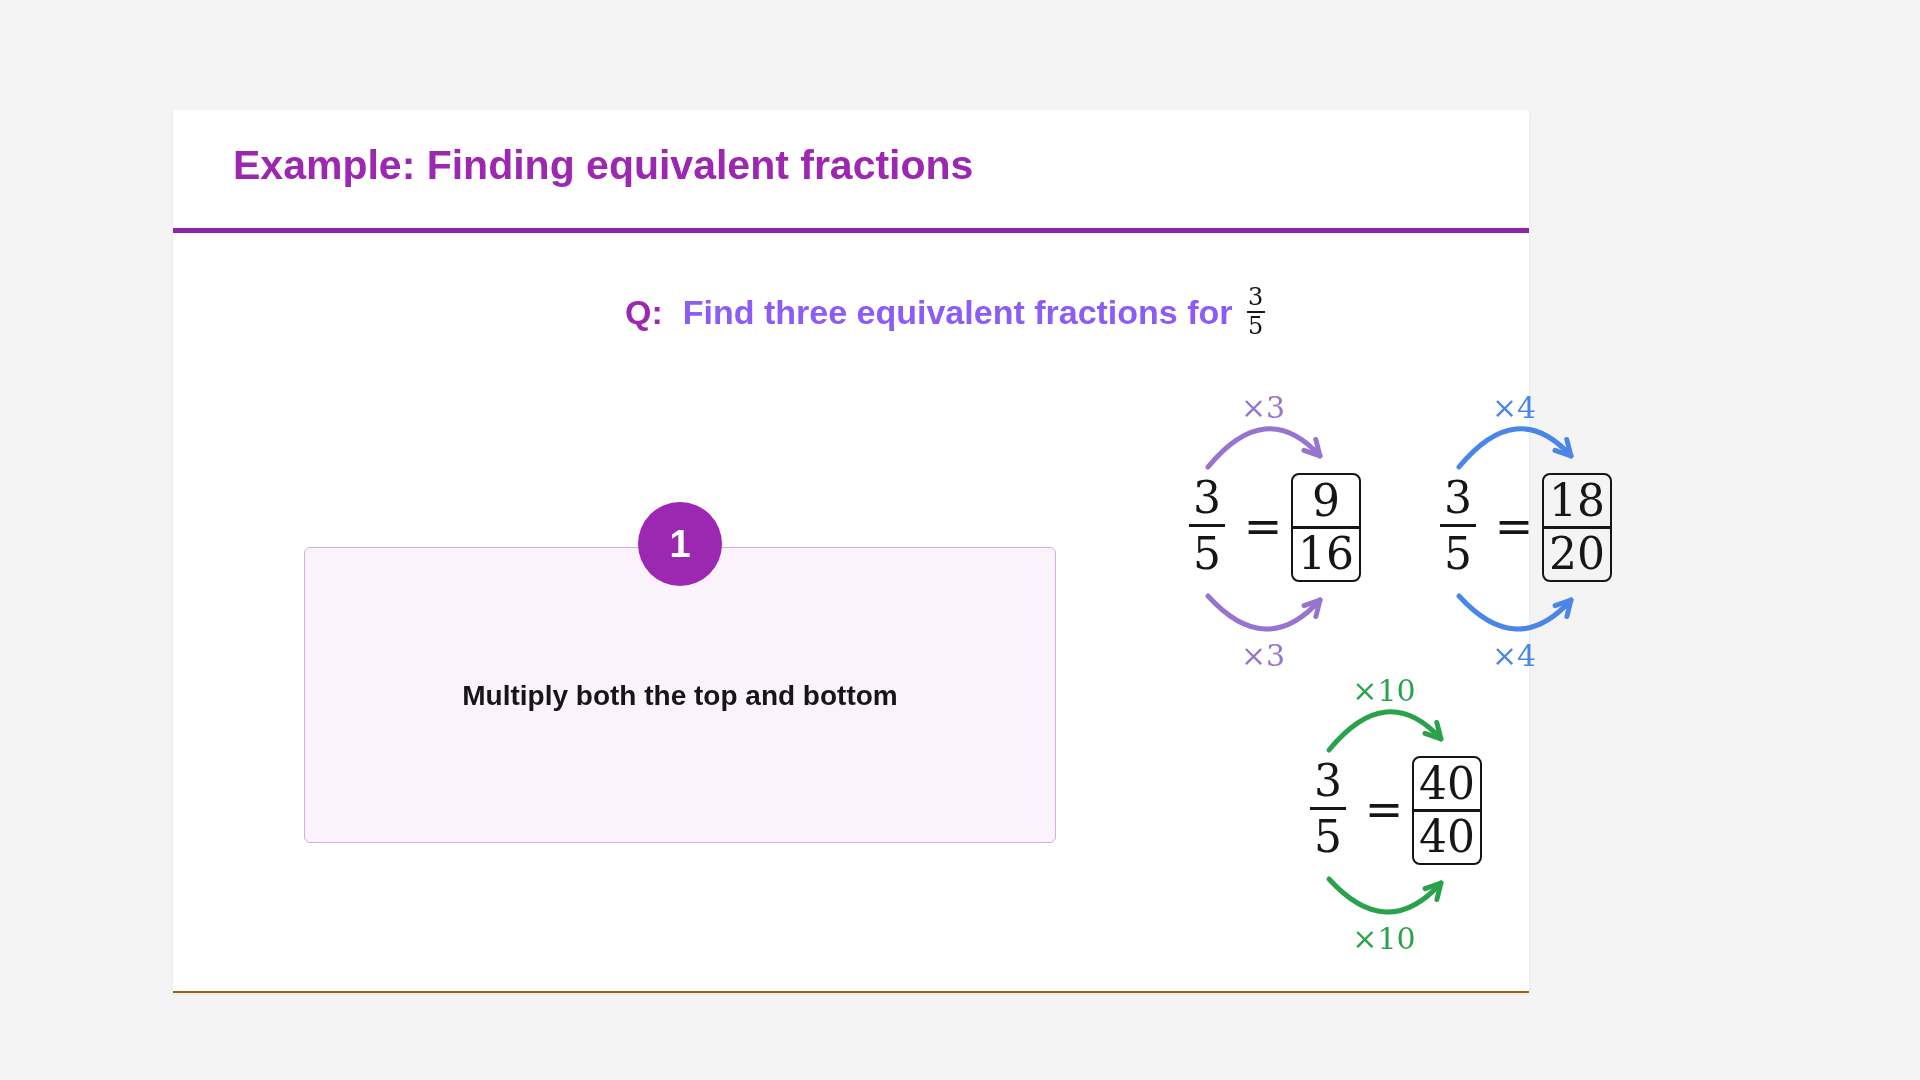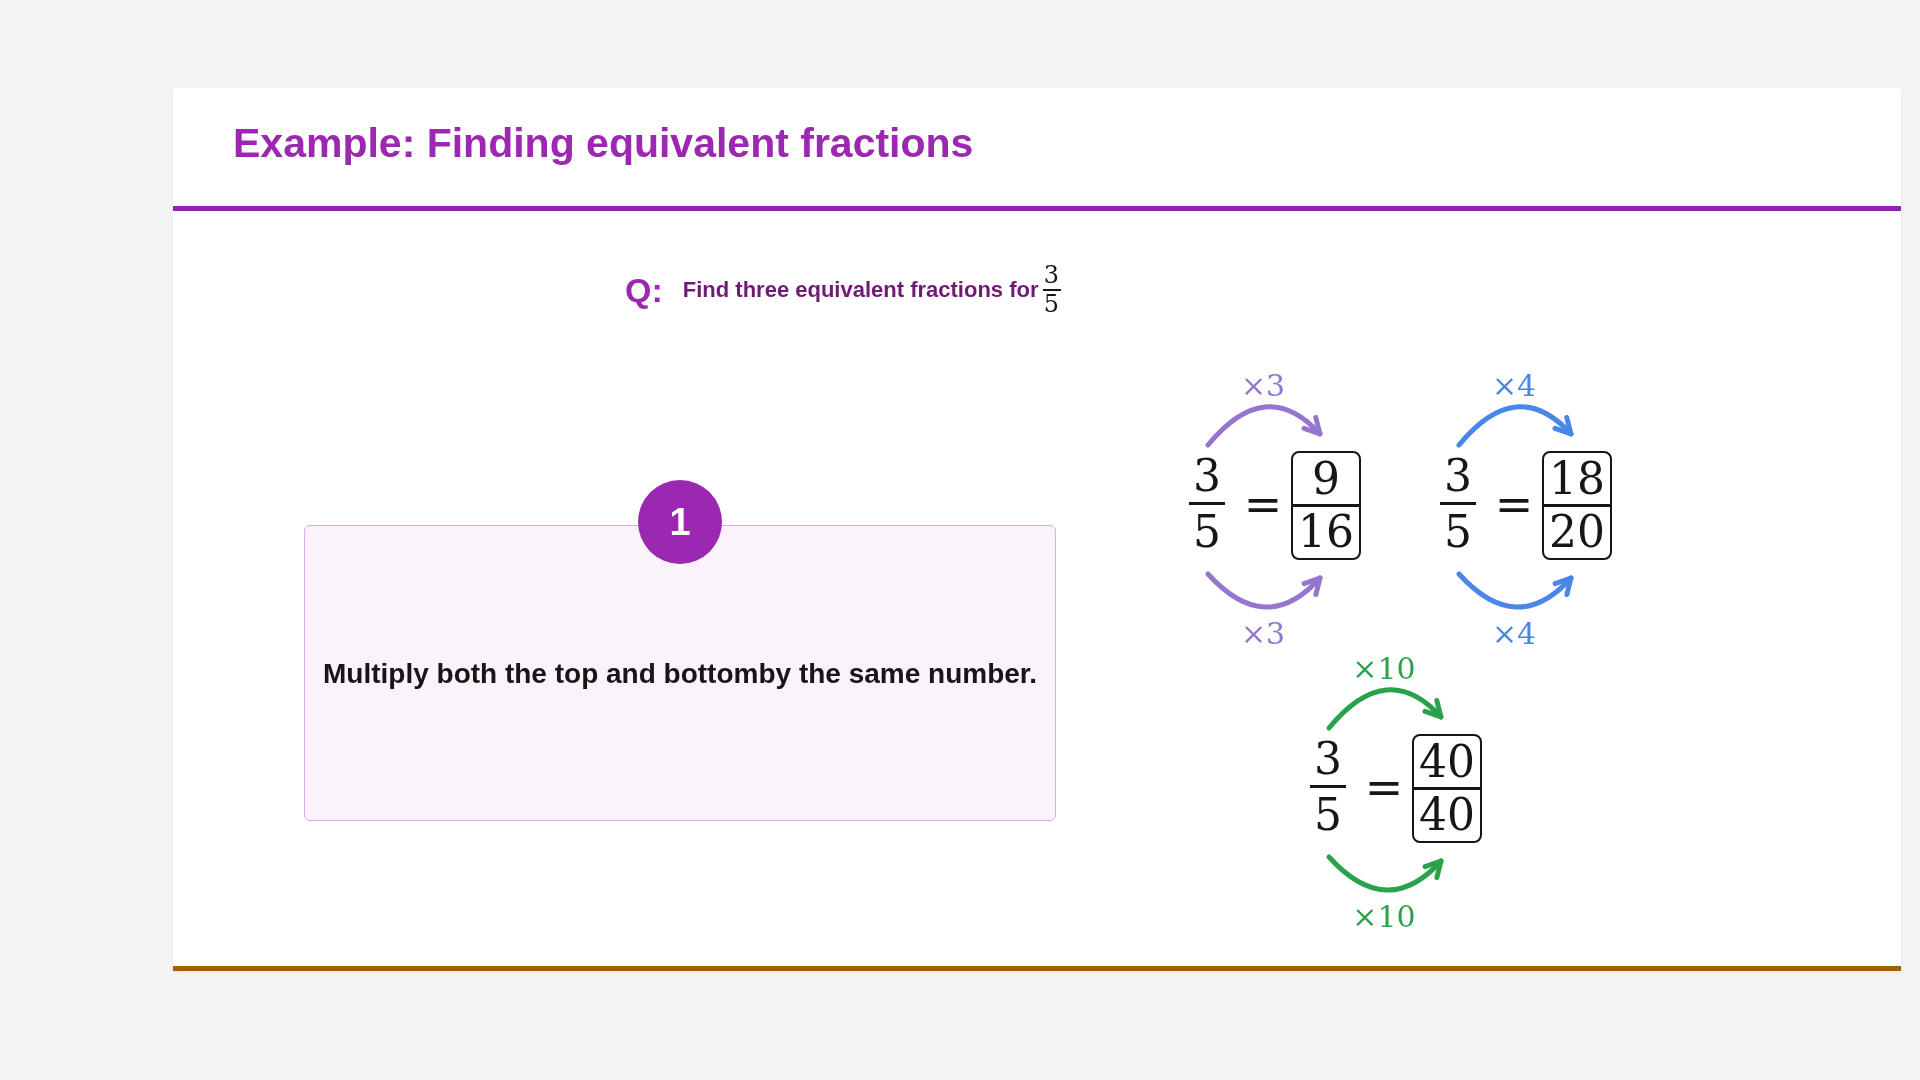--- a/index.html
+++ b/index.html
@@ -1,29 +1,29 @@
 <!DOCTYPE html>
 <html><head>
 <meta charset="utf-8">
 <style>
   * { margin:0; padding:0; box-sizing:border-box; }
   html,body { width:1920px; height:1080px; }
   body { background:#f4f4f5; font-family:"Liberation Sans", sans-serif; position:relative; }
-  .card { position:absolute; left:173px; top:88px; width:1728px; height:883px; background:#ffffff;
-          box-shadow:0 1px 4px rgba(0,0,0,0.06); border-bottom:5px solid #a16207; }
+  .card { position:absolute; left:173px; top:110px; width:1356px; height:883px; background:#ffffff;
+          box-shadow:0 1px 4px rgba(0,0,0,0.06); border-bottom:2px solid #a16207; }
   .title { position:absolute; left:60px; top:30px; font-size:41px; line-height:50px; font-weight:bold; color:#9c27b0; }
   .divider { position:absolute; left:0; top:118px; width:100%; height:5px; background:#8e24aa; }
   .question { position:absolute; left:452px; top:167px; height:70px; display:flex; align-items:center; }
   .q-label { font-size:34px; font-weight:bold; color:#9c27b0; margin-right:20px; }
-  .q-text { font-size:22px; font-weight:bold; color:#701a75; margin-right:4px; }
+  .q-text { font-size:34px; font-weight:bold; color:#8b5cf6; margin-right:14px; }
   .smallfrac { display:flex; flex-direction:column; align-items:center; font-family:"DejaVu Serif", serif; color:#161616; }
   .smallfrac .num, .smallfrac .den { font-size:24px; line-height:25px; }
   .smallfrac .bar { width:18px; height:2px; background:#161616; margin:1px 0; }
   .step-box { position:absolute; left:131px; top:437px; width:752px; height:296px; background:#faf3fc;
-              border:1.5px solid #d9abe2; border-radius:6px; display:flex; flex-direction:row;
+              border:1.5px solid #d9abe2; border-radius:6px; display:flex; flex-direction:column;
               justify-content:center; align-items:center; }
   .step-line { font-size:28px; font-weight:bold; color:#161616; line-height:65px; text-align:center; }
   .badge { position:absolute; left:465px; top:392px; width:84px; height:84px; border-radius:50%;
            background:#9c27b0; display:flex; align-items:center; justify-content:center; }
   .badge span { color:#fff; font-size:38px; font-weight:bold; }
   .diagram { position:absolute; width:185px; height:280px; }
   .d1 { left:1012px; top:284px; }
   .d2 { left:1263px; top:284px; }
   .d3 { left:1133px; top:567px; }
   .mult-top { position:absolute; left:0; top:0; width:156px; text-align:center;
@@ -57,21 +57,20 @@
     <span class="q-text">Find three equivalent fractions for</span>
     <span class="smallfrac">
       <span class="num">3</span>
       <span class="bar"></span>
       <span class="den">5</span>
     </span>
   </div>
 
   <div class="step-box">
     <div class="step-line">Multiply both the top and bottom</div>
-    <div class="step-line">by the same number.</div>
   </div>
   <div class="badge">
     <span>1</span>
   </div>
 
   <div class="diagram d1" style="color: rgb(149, 117, 205);">
     <div class="mult-top">×3</div>
     <svg class="arc arc-top" width="140" height="55" viewBox="0 0 140 55">
       <path d="M 13,45 Q 71,-25.5 125,34" fill="none" stroke="currentColor" stroke-width="5" stroke-linecap="round"></path>
       <polyline points="109,28.3 125,34 120.8,17.5" fill="none" stroke="currentColor" stroke-width="5" stroke-linecap="round" stroke-linejoin="round"></polyline>

